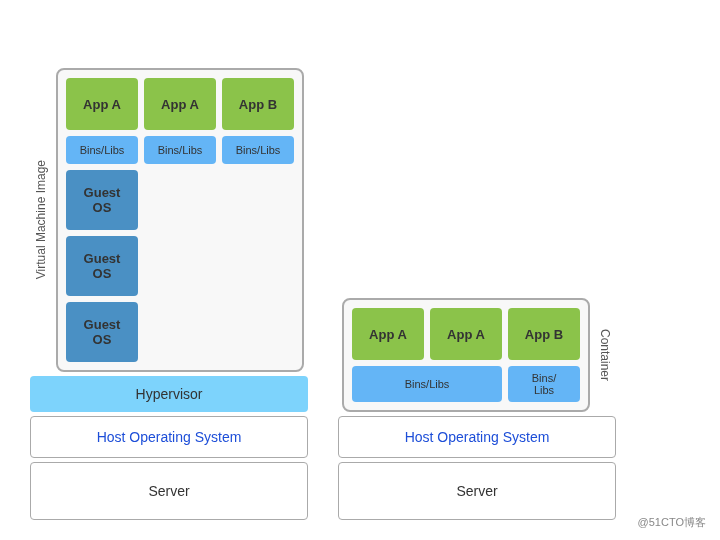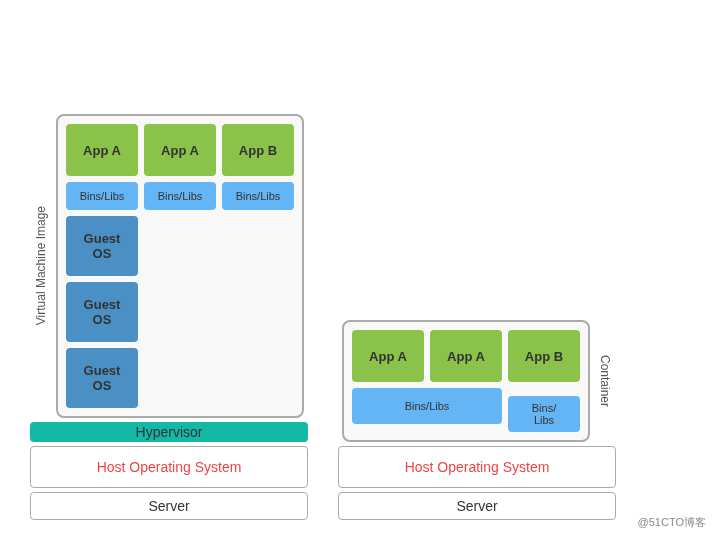--- a/index.html
+++ b/index.html
@@ -104,43 +104,43 @@
       display: flex;
       align-items: center;
       justify-content: center;
       font-size: 13px;
       color: #333;
       text-align: center;
       font-weight: bold;
     }
     .hypervisor-bar {
       width: 278px;
-      height: 20px;
-      background: #14b8a6;
+      height: 36px;
+      background: #7dd3fc;
       border-radius: 4px;
       display: flex;
       align-items: center;
       justify-content: center;
       font-size: 14px;
       color: #333;
       font-weight: normal;
     }
     .host-os-bar {
       height: 42px;
       border: 1.5px solid #aaa;
       border-radius: 4px;
       display: flex;
       align-items: center;
       justify-content: center;
       font-size: 14px;
-      color: #ef4444;
+      color: #1d4ed8;
       background: #fff;
     }
     .server-bar {
-      height: 28px;
+      height: 58px;
       border: 1.5px solid #aaa;
       border-radius: 4px;
       display: flex;
       align-items: center;
       justify-content: center;
       font-size: 14px;
       color: #333;
       background: #fff;
     }
     .left-host-os { width: 278px; }
@@ -214,21 +214,20 @@
       width: 72px;
       height: 36px;
       background: #64b5f6;
       border-radius: 4px;
       display: flex;
       align-items: center;
       justify-content: center;
       font-size: 11px;
       color: #333;
       text-align: center;
-      margin-top: 8px;
     }
     .right-host-os { width: 278px; }
     .right-server { width: 278px; }
 
     .watermark {
       position: absolute;
       bottom: 10px;
       right: 14px;
       font-size: 11px;
       color: #888;

